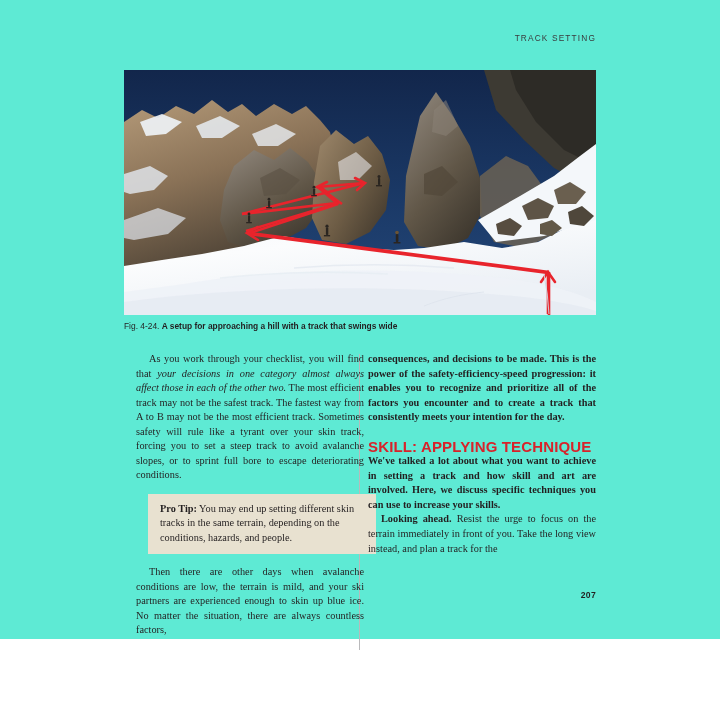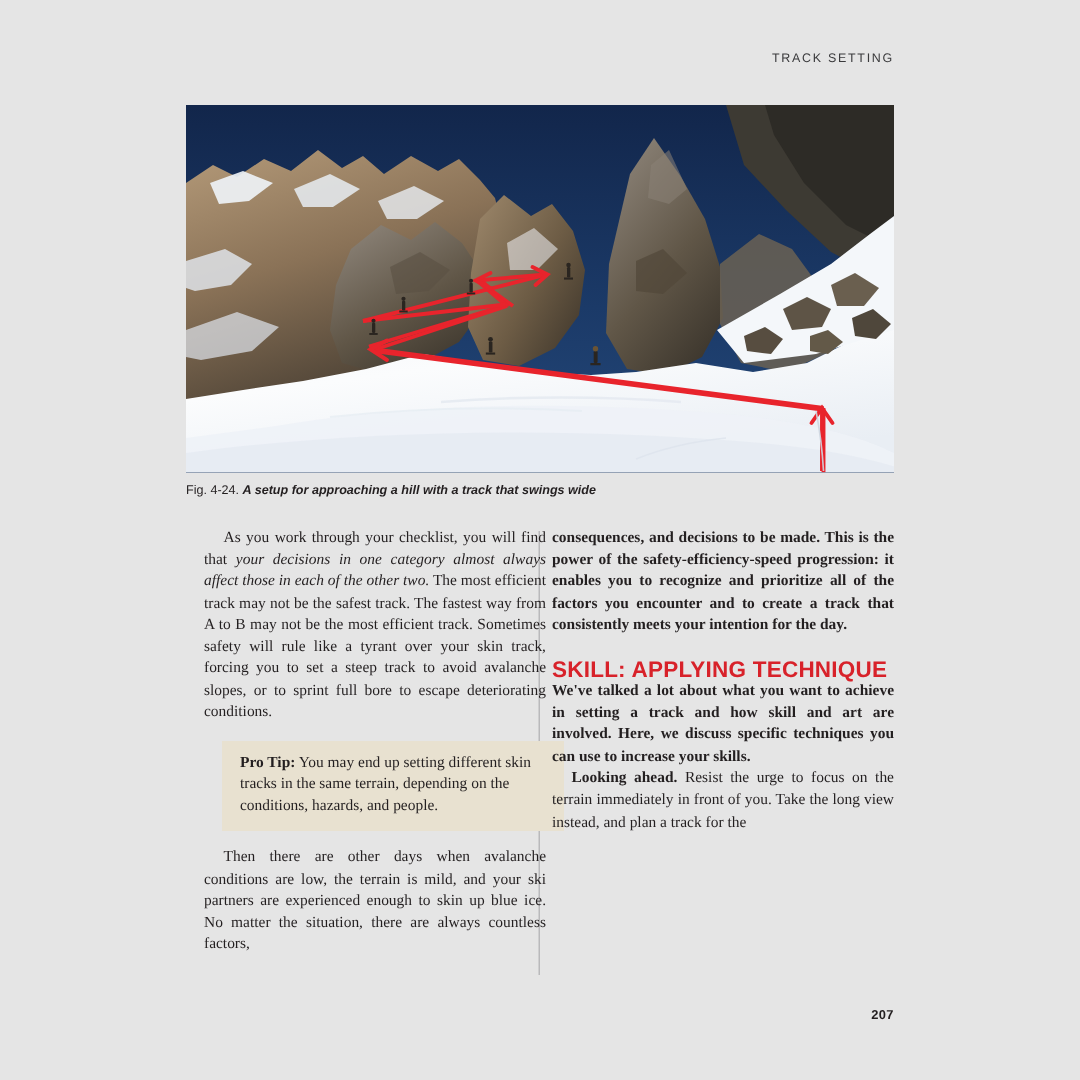--- a/index.html
+++ b/index.html
@@ -12,22 +12,22 @@
     width: 720px;
     height: 720px;
     overflow: hidden;
     font-family: "Liberation Serif", serif;
     color: #231f20;
   }
 
   .page {
     position: relative;
     width: 720px;
-    height: 720px;
-    background: #e5e5e5;
+    height: 639px;
+    background: #5eead4;
     box-sizing: border-box;
   }
 
   
   .running-head {
     position: absolute;
     top: 33px;
     right: 124px;
     font-family: "Liberation Sans", sans-serif;
     font-size: 8.3px;
@@ -58,21 +58,21 @@
     position: absolute;
     left: 124px;
     top: 320px;
     width: 480px;
     font-family: "Liberation Sans", sans-serif;
     font-size: 8.4px;
     line-height: 12px;
     color: #231f20;
   }
   .fig-caption .fig-num { font-weight: normal; font-style: normal; }
-  .fig-caption .fig-text { font-style: italic; font-weight: bold; margin-top: 44px; }
+  .fig-caption .fig-text { font-weight: bold; margin-top: 44px; }
 
   
   .columns {
     position: absolute;
     left: 124px;
     top: 352px;
     width: 472px;
     height: 300px;
   }
   .col {

